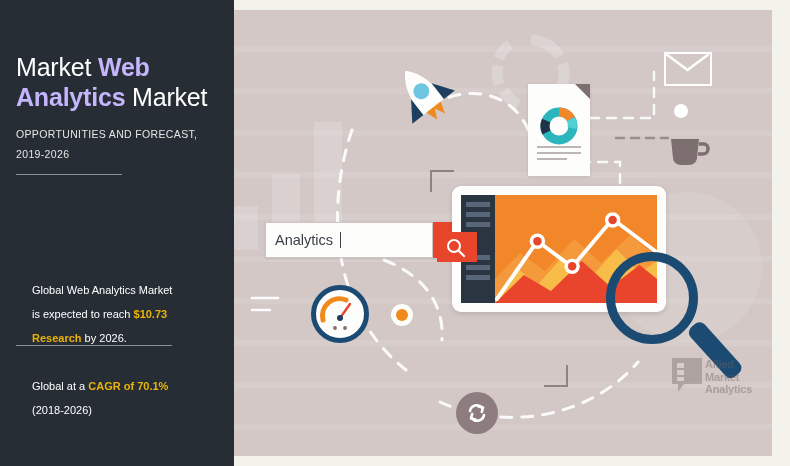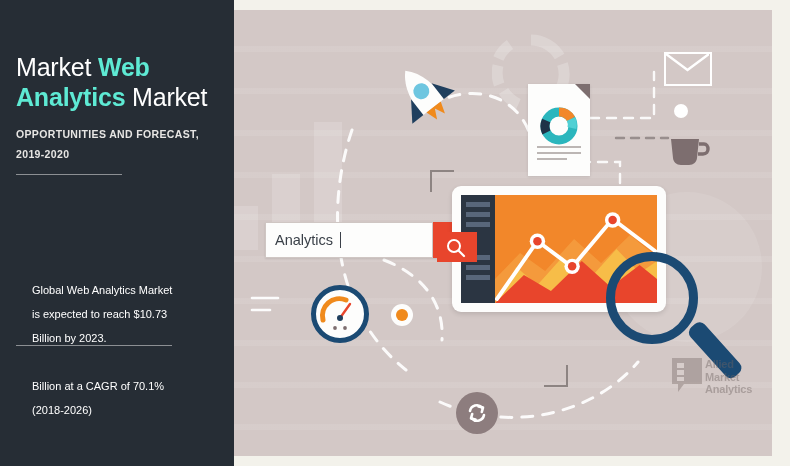--- a/index.html
+++ b/index.html
@@ -41,30 +41,30 @@
   }
   .main-title {
     font-size: 25px;
     line-height: 30px;
     font-weight: 400;
     color: #ffffff;
     letter-spacing: -0.2px;
     margin: 0;
   }
   .main-title .hl {
-    color: #5eead4;
+    color: #c4b5fd;
     font-weight: 700;
   }
   .subtitle {
     margin: 12px 0 5px 0;
     font-size: 10.5px;
     letter-spacing: 0.35px;
     line-height: 20px;
     color: #e7e6e4;
-    font-weight: 700;
+    font-weight: 400;
   }
   .rule-top {
     position: absolute;
     left: 16px;
     top: 174px;
     width: 106px;
     height: 1px;
     background: #8c8f93;
   }
 
@@ -75,22 +75,22 @@
     width: 212px;
   }
   .stat-line {
     font-size: 11px;
     line-height: 24px;
     color: #ffffff;
     margin: 16px;
     font-weight: 400;
   }
   .stat-line .hl {
-    color: #ffffff;
-    font-weight: 400;
+    color: #eab308;
+    font-weight: 700;
   }
   .rule-mid {
     position: absolute;
     left: 16px;
     top: 345px;
     width: 156px;
     height: 1px;
     background: #8c8f93;
   }
   .cagr-block {
@@ -349,33 +349,33 @@
 </style>
 </head>
 <body>
 
 <div id="infographic">
 
   <div class="left-panel">
 
     <div class="title-block">
       <h1 class="main-title"><span>Market </span><span class="hl">Web</span><br><span class="hl">Analytics</span><span> Market</span></h1>
-      <p class="subtitle"><span>OPPORTUNITIES AND FORECAST,</span><br><span>2019-2020</span></p>
+      <p class="subtitle"><span>OPPORTUNITIES AND FORECAST,</span><br><span>2019-2026</span></p>
     </div>
 
     <div class="rule-top"></div>
 
     <div class="stat-block">
-      <p class="stat-line"><span>Global Web Analytics Market</span><br><span>is expected to reach </span><span class="hl">$10.73</span><br><span class="hl">Billion</span><span> by 2023.</span></p>
+      <p class="stat-line"><span>Global Web Analytics Market</span><br><span>is expected to reach </span><span class="hl">$10.73</span><br><span class="hl">Research</span><span> by 2026.</span></p>
     </div>
 
     <div class="rule-mid"></div>
 
     <div class="cagr-block">
-      <p class="stat-line"><span>Billion at a </span><span class="hl">CAGR of 70.1%</span><br><span>(2018-2026)</span></p>
+      <p class="stat-line"><span>Global at a </span><span class="hl">CAGR of 70.1%</span><br><span>(2018-2026)</span></p>
     </div>
   </div>
 
   <div class="art-panel">
     <div class="art-stripes"></div>
 
     <div class="bg-bar" style="left:-4px;width:28px;height:44px;"></div>
     <div class="bg-bar" style="left:38px;width:28px;height:76px;"></div>
     <div class="bg-bar" style="left:80px;width:28px;height:128px;"></div>
     <div class="bg-bigcircle" style="left:378px;top:182px;width:150px;height:150px;"></div>

